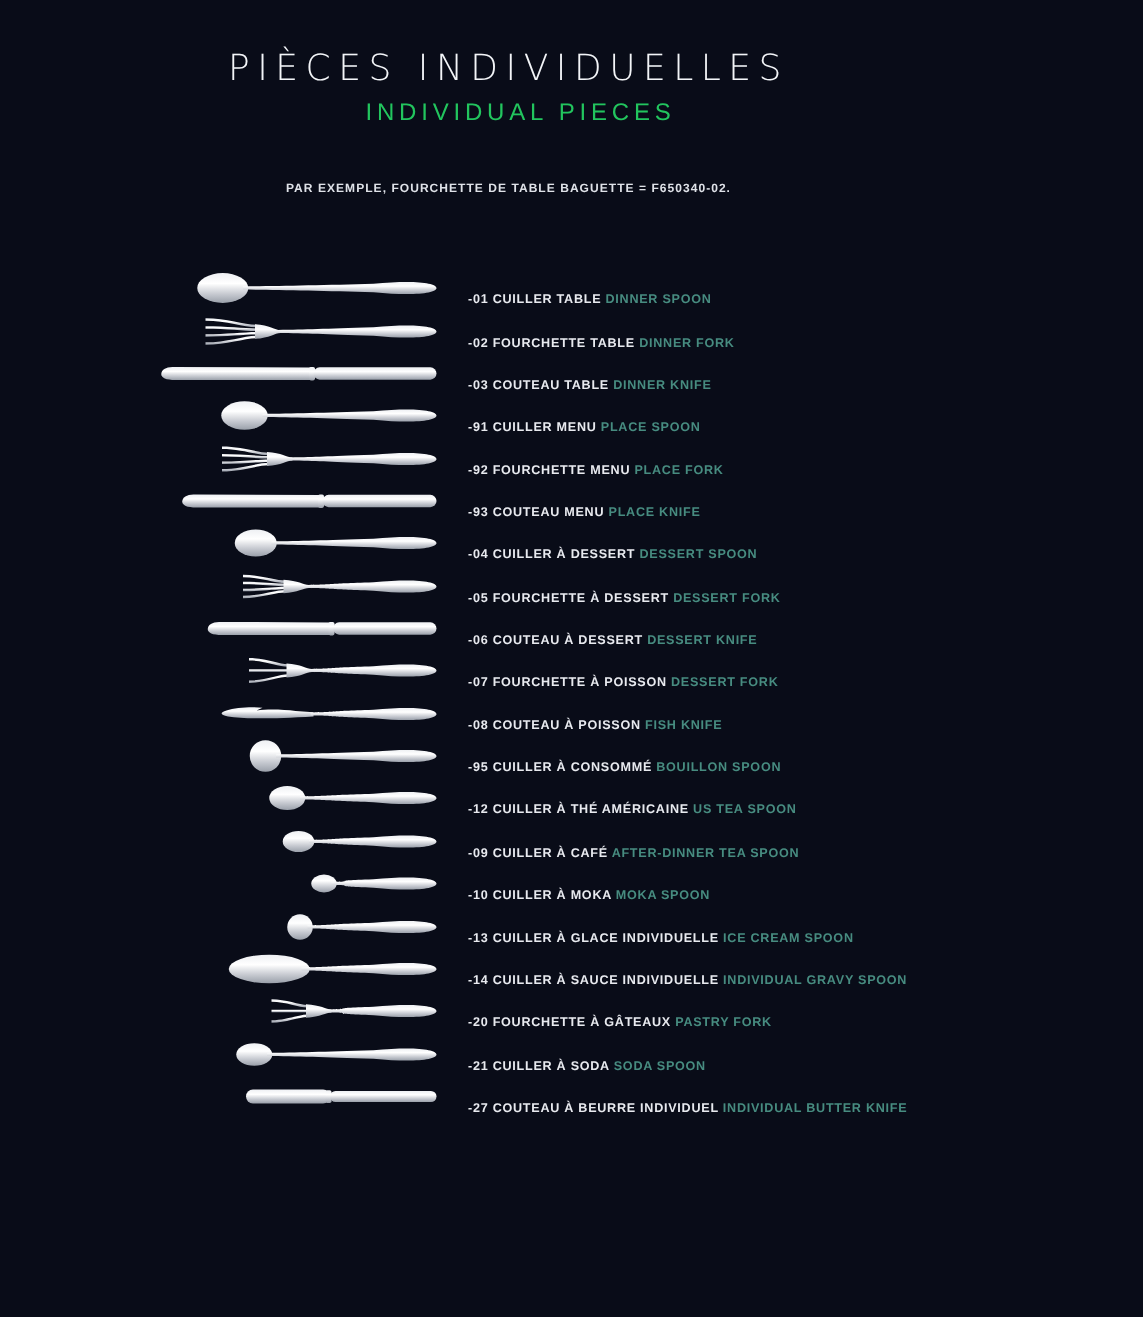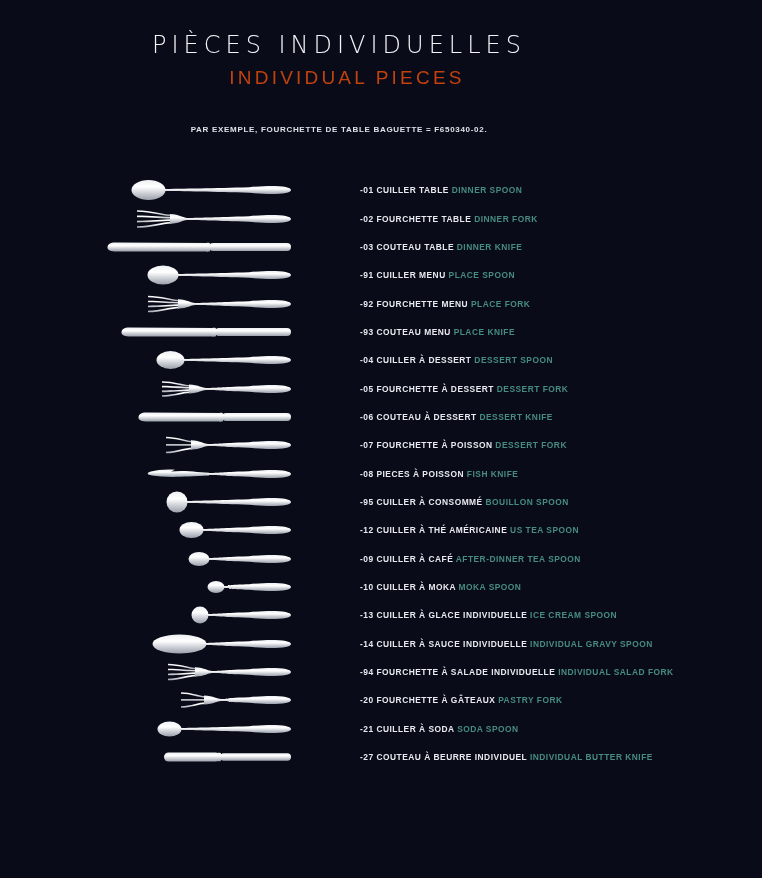--- a/index.html
+++ b/index.html
@@ -14,36 +14,36 @@
   .title{
     margin-top:31px;
     font-family:"DejaVu Sans","Liberation Sans",sans-serif;
     font-weight:200;
     font-size:24px;
     letter-spacing:5px;
     color:#f3f5f8;
   }
   .subtitle{
     margin-top:8px;
-    font-size:19px;
+    font-size:16px;
     font-weight:400;
     letter-spacing:3.2px;
-    color:#c2410c;
+    color:#22c55e;
     margin-left:16px;
   }
   .note{
     margin-top:36px;
     font-size:8px;
     font-weight:700;
     letter-spacing:0.7px;
     color:#dfe2e8;
   }
 
   .list{position:absolute;top:176px;left:0;width:762px;}
-  .row{height:28.35px;display:flex;align-items:center;gap:48px;}
+  .row{height:28.35px;display:flex;align-items:flex-end;}
   .imgcell{width:292px;display:flex;justify-content:flex-end;align-items:center;}
   .imgcell svg{display:block;}
   .label{
     margin-left:20px;
     font-size:8.4px;
     font-weight:700;
     letter-spacing:0.5px;
     color:#e8eaef;
     white-space:nowrap;
   }
@@ -180,21 +180,21 @@
         </div>
         <div class="label"><span class="code">-07</span> <span class="fr">FOURCHETTE À POISSON</span> <span class="en">DESSERT FORK</span></div>
       </div>
       <div class="row">
         <div class="imgcell">
           <svg width="147" height="24" viewBox="0 0 147 24">
             <path d="M 6 9.6 C 12 7.8 22 7 30 7.8 L 26 9.6 C 34 8.6 44 9 52 10 L 64 10.8 L 64 13.6 C 35.2 15.2 18 15.4 7 13.6 C 1.5 12.6 1.5 10.9 6 9.6 Z" fill="url(#silver)"></path>
             <path d="M 62 11 C 82 10.7 70 10.2 104 9.2 C 129 6.6 146 8.2 146 12 C 146 15.8 129 17.4 104 14.8 C 70 13.8 82 13.3 62 13 Z" fill="url(#silver)"></path>
           </svg>
         </div>
-        <div class="label"><span class="code">-08</span> <span class="fr">PIECES À POISSON</span> <span class="en">FISH KNIFE</span></div>
+        <div class="label"><span class="code">-08</span> <span class="fr">COUTEAU À POISSON</span> <span class="en">FISH KNIFE</span></div>
       </div>
       <div class="row">
         <div class="imgcell">
           <svg width="127" height="24" viewBox="0 0 127 24">
             <circle cx="12" cy="12" r="10.5" fill="url(#silver)"></circle>
             <path d="M 19 11 C 39 10.7 50 10.2 84 9.2 C 109 6.6 126 8.2 126 12 C 126 15.8 109 17.4 84 14.8 C 50 13.8 39 13.3 19 13 Z" fill="url(#silver)"></path>
           </svg>
         </div>
         <div class="label"><span class="code">-95</span> <span class="fr">CUILLER À CONSOMMÉ</span> <span class="en">BOUILLON SPOON</span></div>
       </div>
@@ -235,33 +235,20 @@
         <div class="label"><span class="code">-13</span> <span class="fr">CUILLER À GLACE INDIVIDUELLE</span> <span class="en">ICE CREAM SPOON</span></div>
       </div>
       <div class="row">
         <div class="imgcell">
           <svg width="141" height="24" viewBox="0 0 141 24">
             <ellipse cx="28.5" cy="12" rx="27" ry="9.5" fill="url(#silver)"></ellipse>
             <path d="M 50 11 C 70 10.7 64 10.2 98 9.2 C 123 6.6 140 8.2 140 12 C 140 15.8 123 17.4 98 14.8 C 64 13.8 70 13.3 50 13 Z" fill="url(#silver)"></path>
           </svg>
         </div>
         <div class="label"><span class="code">-14</span> <span class="fr">CUILLER À SAUCE INDIVIDUELLE</span> <span class="en">INDIVIDUAL GRAVY SPOON</span></div>
-      </div>
-      <div class="row">
-        <div class="imgcell">
-          <svg width="126" height="24" viewBox="0 0 126 24">
-            <path d="M2 3.7 C 13.5 3.7 23.400000000000002 7.775 30 7.775 L 30 9.475 C 23.400000000000002 9.475 13.5 5.3 2 5.3 Z" fill="url(#silver)"></path>
-            <path d="M2 8.7 C 13.5 8.7 23.400000000000002 10.025 30 10.025 L 30 11.725 C 23.400000000000002 11.725 13.5 10.3 2 10.3 Z" fill="url(#silver)"></path>
-            <path d="M2 13.7 C 13.5 13.7 23.400000000000002 12.275 30 12.275 L 30 13.975 C 23.400000000000002 13.975 13.5 15.3 2 15.3 Z" fill="url(#silver)"></path>
-            <path d="M2 18.7 C 13.5 18.7 23.400000000000002 14.525 30 14.525 L 30 16.225 C 23.400000000000002 16.225 13.5 20.3 2 20.3 Z" fill="url(#silver)"></path>
-            <path d="M 29 7.325 C 39 7.825 42 11 46 11 L 46 13 C 42 13 39 16.175 29 16.675 Z" fill="url(#silver)"></path>
-            <path d="M 44 11 C 64 10.7 49 10.2 83 9.2 C 108 6.6 125 8.2 125 12 C 125 15.8 108 17.4 83 14.8 C 49 13.8 64 13.3 44 13 Z" fill="url(#silver)"></path>
-          </svg>
-        </div>
-        <div class="label"><span class="code">-94</span> <span class="fr">FOURCHETTE À SALADE INDIVIDUELLE</span> <span class="en">INDIVIDUAL SALAD FORK</span></div>
       </div>
       <div class="row">
         <div class="imgcell">
           <svg width="113" height="24" viewBox="0 0 113 24">
             <path d="M2 4.2 C 11.700000000000001 4.2 20.28 8 26 8 L 26 9.7 C 20.28 9.7 11.700000000000001 5.8 2 5.8 Z" fill="url(#silver)"></path>
             <path d="M2 11.2 C 11.700000000000001 11.2 20.28 11.15 26 11.15 L 26 12.85 C 20.28 12.85 11.700000000000001 12.8 2 12.8 Z" fill="url(#silver)"></path>
             <path d="M2 18.2 C 11.700000000000001 18.2 20.28 14.3 26 14.3 L 26 16 C 20.28 16 11.700000000000001 19.8 2 19.8 Z" fill="url(#silver)"></path>
             <path d="M 25 7.55 C 35 8.049999999999999 38 11 42 11 L 42 13 C 38 13 35 15.950000000000001 25 16.45 Z" fill="url(#silver)"></path>
             <path d="M 40 11 C 60 10.7 36 10.2 70 9.2 C 95 6.6 112 8.2 112 12 C 112 15.8 95 17.4 70 14.8 C 36 13.8 60 13.3 40 13 Z" fill="url(#silver)"></path>
           </svg>

